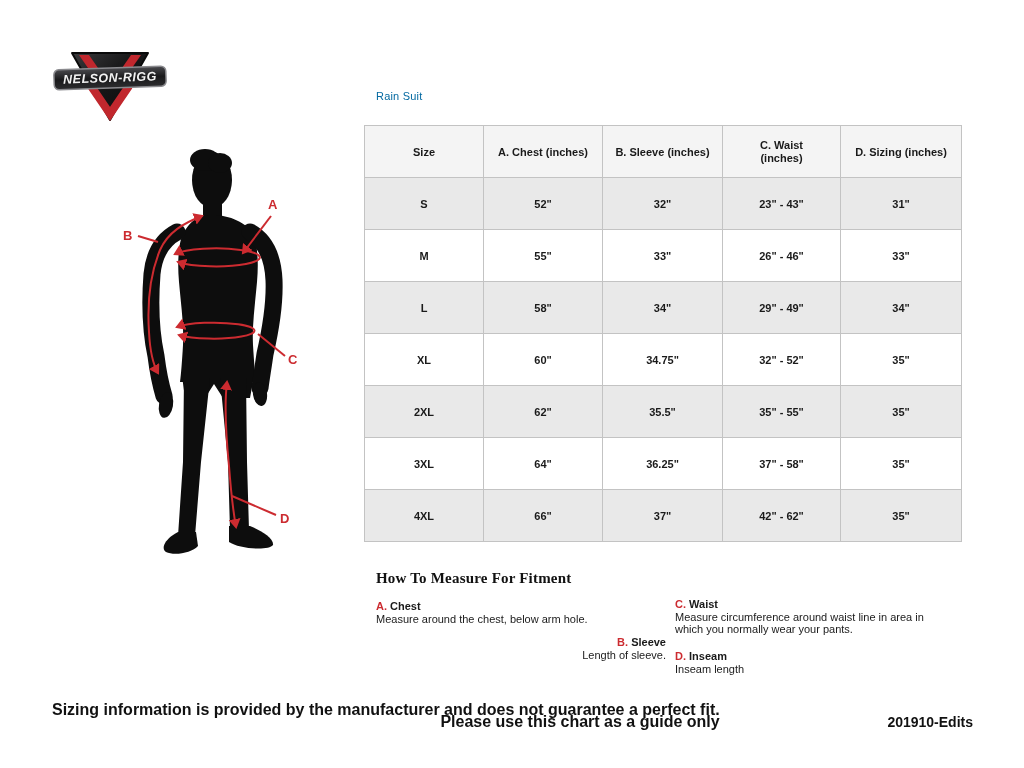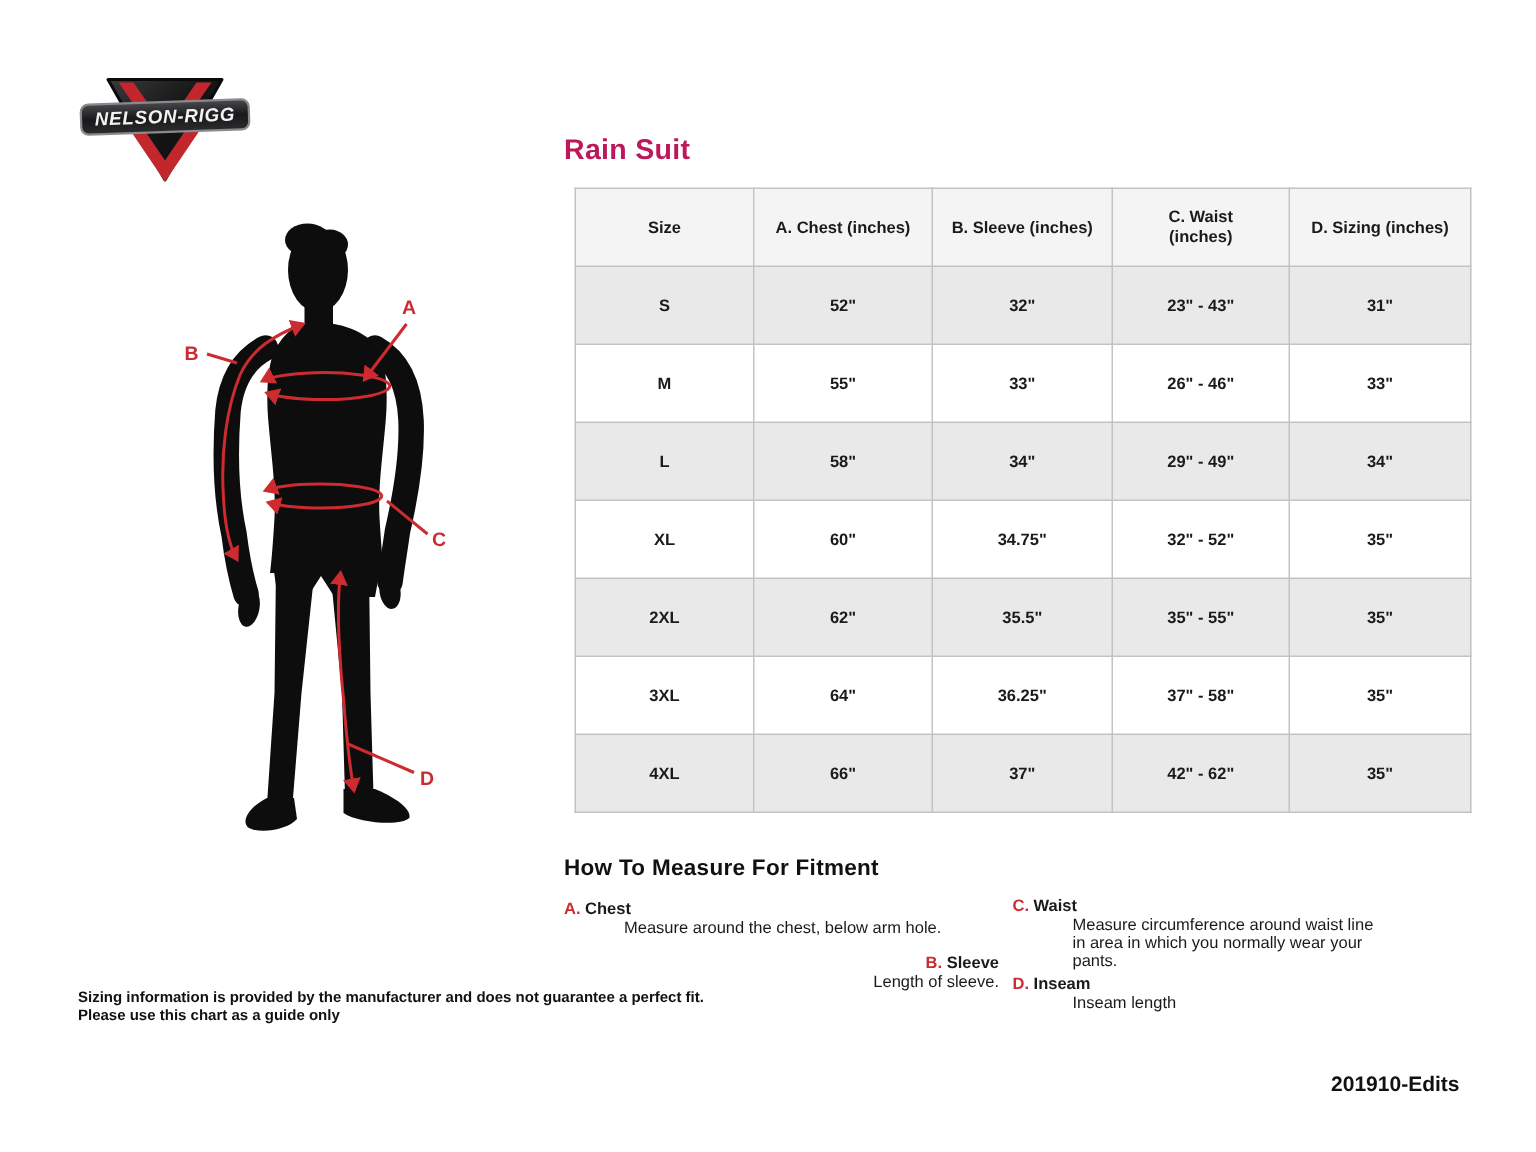--- a/index.html
+++ b/index.html
@@ -15,59 +15,60 @@
 
   
   .logo { position: absolute; left: 52px; top: 40px; width: 116px; height: 92px; }
 
   
   .figure { position: absolute; left: 100px; top: 130px; width: 220px; height: 440px; }
 
   
   .title {
     position: absolute; left: 376px; top: 90px;
-    font-size: 19px; font-weight: bold; color: #be185d;
+    font-size: 11px; font-weight: normal; color: #0369a1;
     letter-spacing: 0.2px;
   }
 
   
   .size-table {
-    position: absolute; left: 383px; top: 125px;
+    position: absolute; left: 364px; top: 125px;
     border-collapse: collapse; table-layout: fixed;
     width: 597px;
   }
   .size-table th, .size-table td {
     border: 1px solid #c3c3c3;
     height: 52px;
     text-align: center; vertical-align: middle;
     font-size: 11px; font-weight: bold; color: #1a1a1a;
     padding: 2px;
   }
   .size-table thead th { background: #f4f4f4; }
   .size-table tbody tr:nth-child(odd) td { background: #e9e9e9; }
   .size-table tbody tr:nth-child(even) td { background: #ffffff; }
   .hdr-narrow { display: inline-block; max-width: 62px; line-height: 13px; }
 
   
   .howto { position: absolute; left: 376px; top: 570px; width: 600px; height: 130px; }
-  .howto-heading { font-size: 15px; font-weight: bold; color: #111; letter-spacing: 0.2px; }
+  .howto-heading { font-size: 15px; font-weight: bold; color: #111; letter-spacing: 0.2px; font-family: Liberation Serif, serif; }
   .measure-item { position: absolute; font-size: 11px; line-height: 12px; }
   .measure-item .letter { color: #cc2b30; font-weight: bold; }
   .measure-item .name { color: #1a1a1a; font-weight: bold; }
-  .measure-item .desc { color: #1a1a1a; font-weight: normal; display: block; margin-top: 1px; margin-left: 40px; }
+  .measure-item .desc { color: #1a1a1a; font-weight: normal; display: block; margin-top: 1px; }
   .mi-a { left: 0; top: 30px; width: 290px; }
   .mi-b { left: 0; top: 66px; width: 290px; text-align: right; }
   .mi-c { left: 299px; top: 28px; width: 252px; }
   .mi-d { left: 299px; top: 80px; width: 252px; }
 
   
   .footnote {
-    position: absolute; left: 52px; top: 660px;
-    font-size: 10px; font-weight: bold; color: #111;
+    position: absolute; left: 52px; top: 704px;
+    font-size: 16px; font-weight: bold; color: #111;
     line-height: 11.5px;
+    text-align: right;
   }
   .doc-ref {
     position: absolute; right: 51px; top: 714px;
     font-size: 14px; font-weight: bold; color: #111;
   }
 </style>
 </head>
 <body>
 
 <div class="page">

